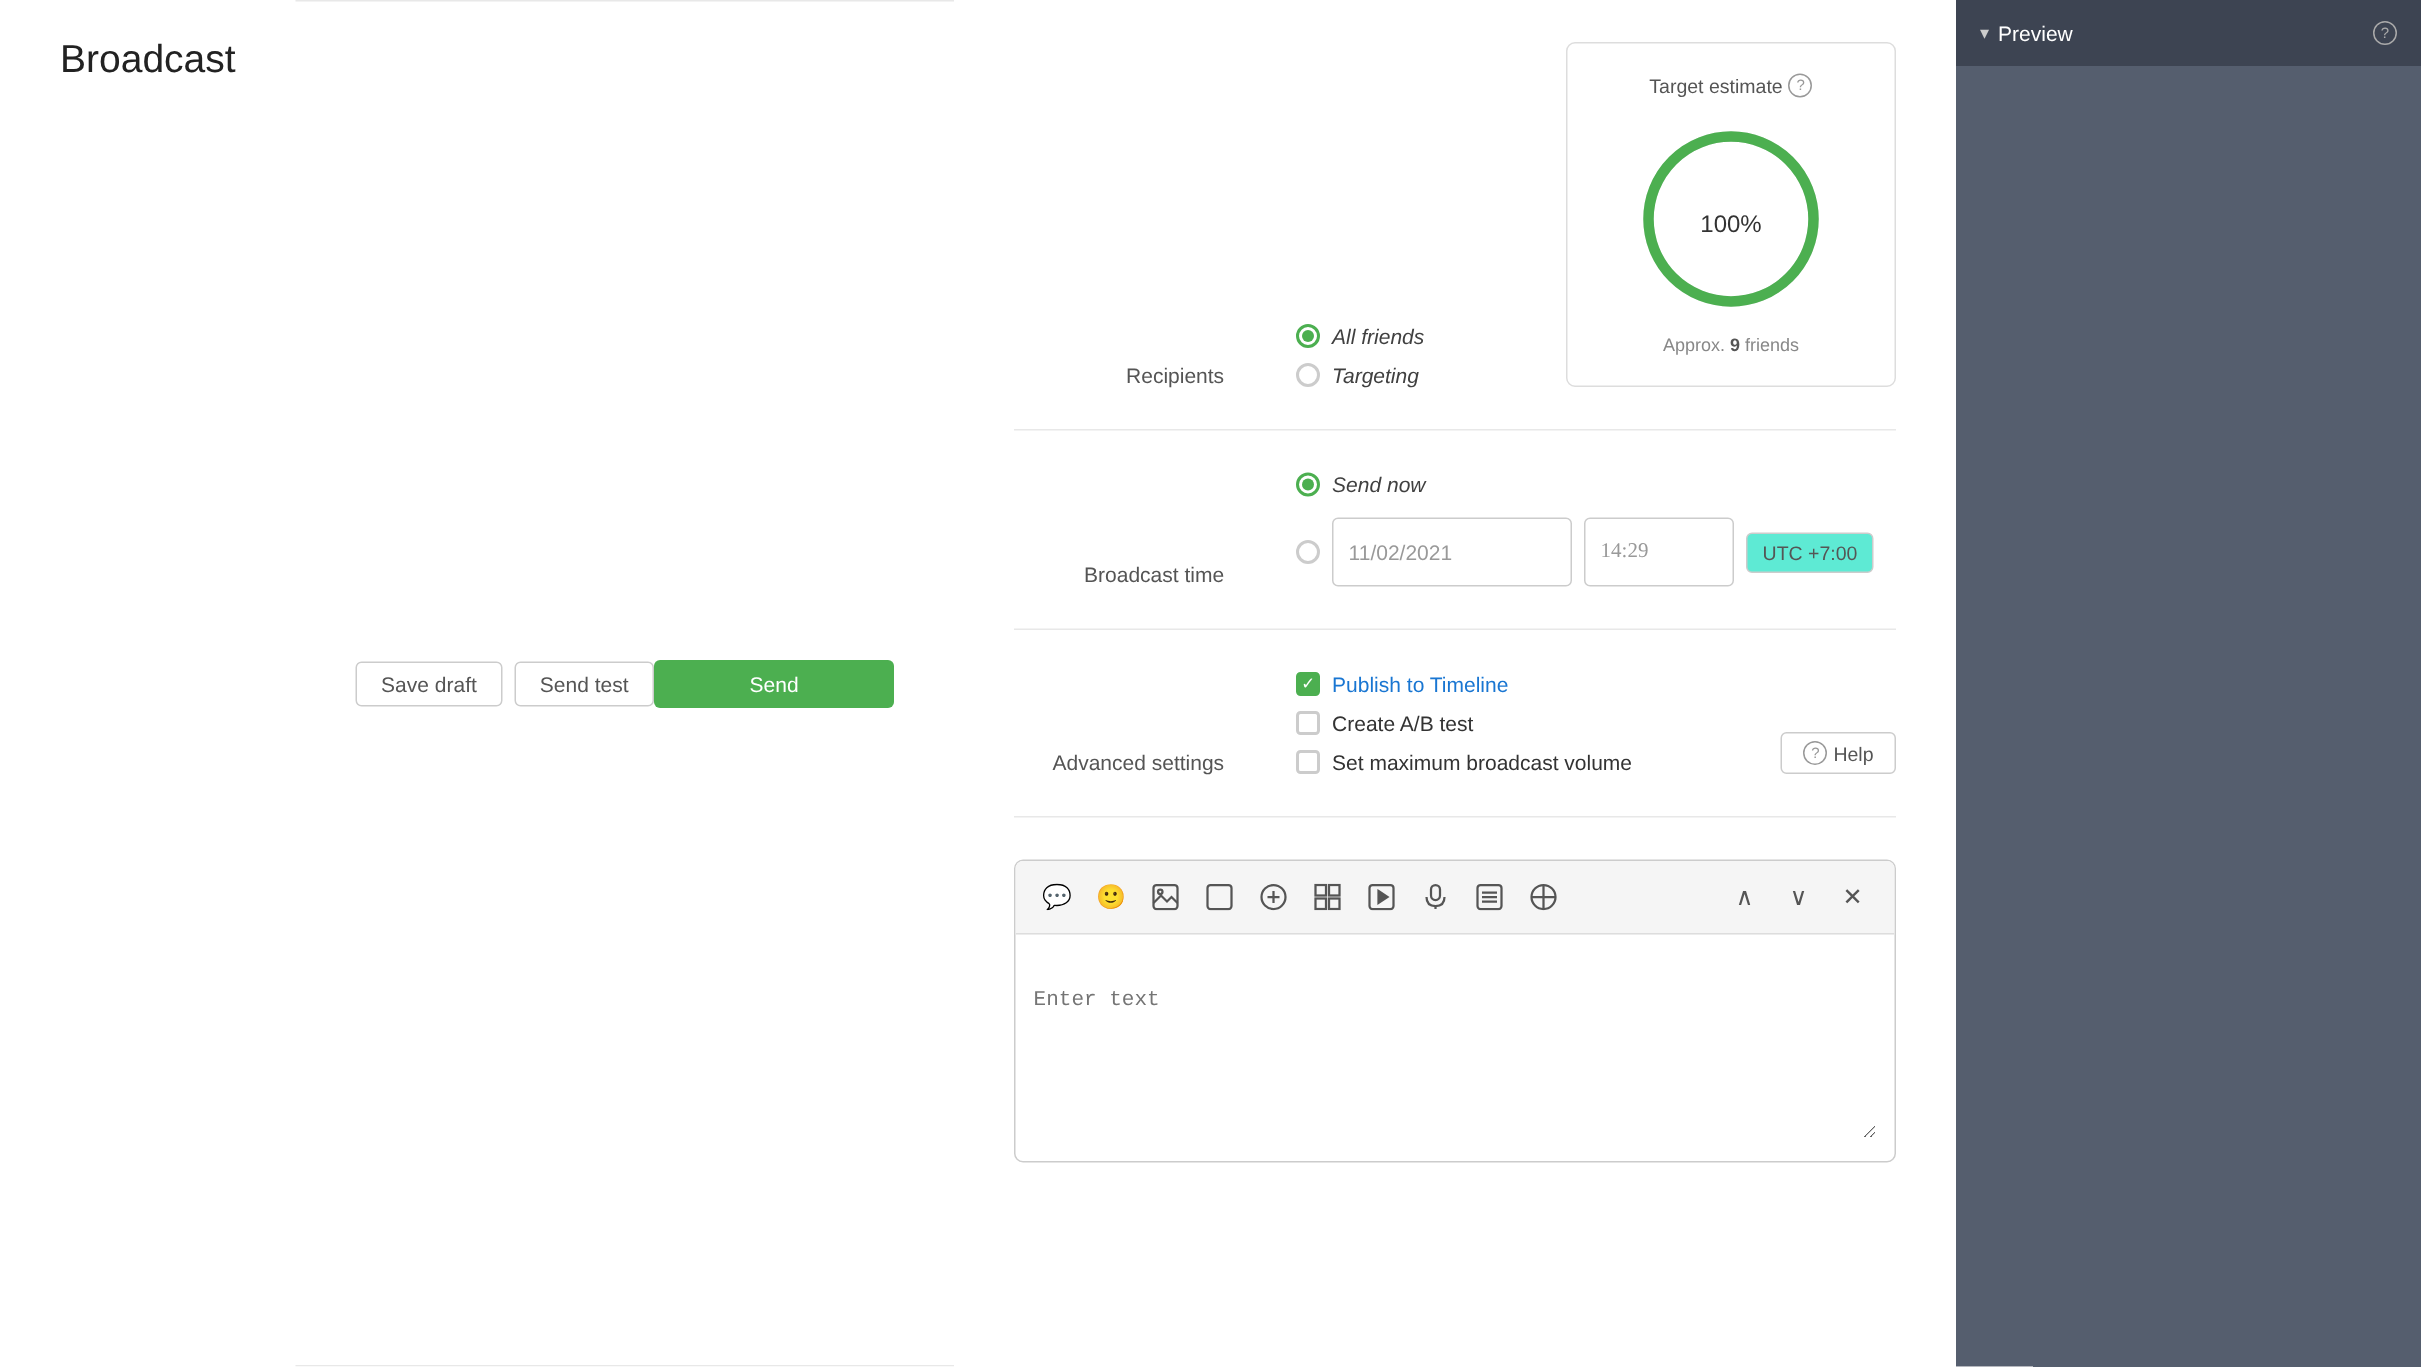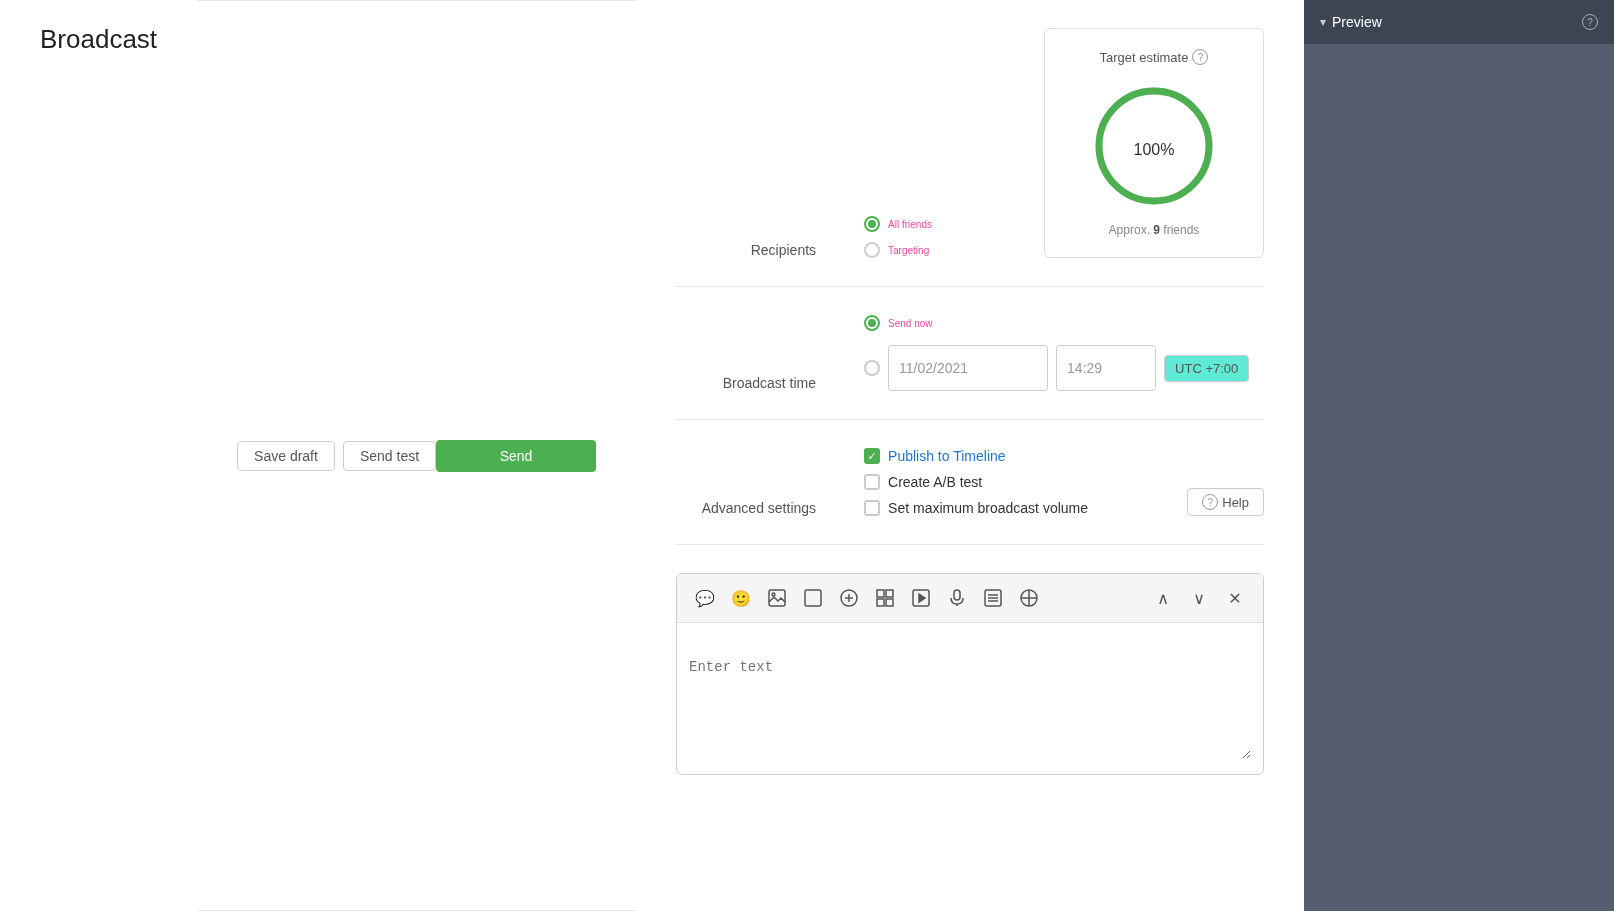--- a/index.html
+++ b/index.html
@@ -26,21 +26,21 @@
     .section-inner { display: flex; gap: 48px; align-items: flex-end; }
     .section-label { width: 140px; text-align: right; padding-top: 2px; color: #555; font-size: 14px; flex-shrink: 0; }
 
     
     .radio-group, .checkbox-group { display: flex; flex-direction: column; gap: 10px; }
     .radio-item, .checkbox-item { display: flex; align-items: center; gap: 8px; cursor: pointer; }
     .radio-circle { width: 16px; height: 16px; border-radius: 50%; border: 2px solid #ccc; display: flex; align-items: center; justify-content: center; flex-shrink: 0; }
     .radio-circle.checked { border-color: #4caf50; }
     .radio-circle.checked::after { content: ''; width: 8px; height: 8px; border-radius: 50%; background: #4caf50; }
     .radio-circle.disabled { border-color: #ccc; }
-    .radio-label { color: #ec4899; font-size: 10px; }
+    .radio-label { color: #404040; font-size: 14px; font-style: italic; }
 
     
     .datetime-row { display: flex; align-items: center; gap: 8px; margin-top: 6px; padding-left: 24px; }
     .datetime-input { border: 1px solid #ccc; border-radius: 4px; padding: 14px 10px; font-size: 14px; color: #999; width: 160px; }
     .timezone-badge { border: 1px solid #ccc; border-radius: 4px; padding: 5px 10px; font-size: 13px; color: #555; background: #5eead4; }
 
     
     .target-estimate { border: 1px solid #ddd; border-radius: 6px; padding: 20px; width: 220px; text-align: center; flex-shrink: 0; margin-left: auto; }
     .target-title { font-size: 13px; color: #555; margin-bottom: 16px; display: flex; align-items: center; justify-content: center; gap: 4px; }
     .info-icon { width: 16px; height: 16px; border-radius: 50%; border: 1px solid #999; display: inline-flex; align-items: center; justify-content: center; font-size: 10px; color: #999; cursor: pointer; }
@@ -142,21 +142,21 @@
           <div style="flex:1">
             <div class="radio-group">
               <div class="radio-item">
                 <div class="radio-circle checked"></div>
                 <span class="radio-label">Send now</span>
               </div>
               <div style="display:flex; align-items:center; gap:8px; margin-top:4px">
                 <div class="radio-circle disabled"></div>
                 <div class="datetime-row" style="padding-left:0; margin-top:0">
                   <input class="datetime-input" type="text" value="11/02/2021" style="">
-                  <input class="datetime-input" type="text" style="width: 100px;" value="14:29">
+                  <input class="datetime-input" type="text" style="width: 100px; font-family: Liberation Serif, serif;" value="14:29">
                   <div class="timezone-badge">UTC +7:00</div>
                 </div>
               </div>
             </div>
           </div>
         </div>
       </div>
 
       <div class="section">
         <div class="section-inner">

